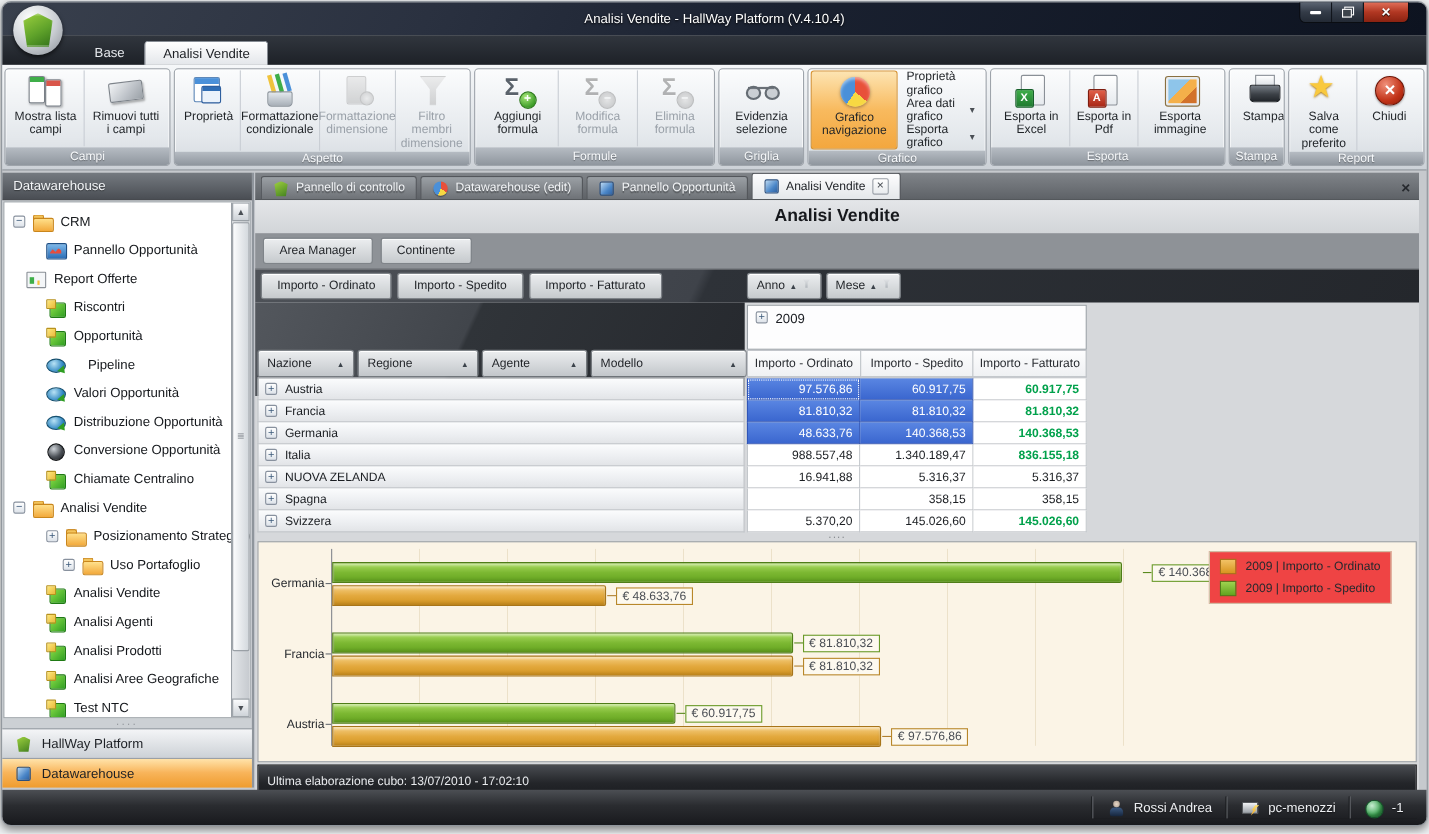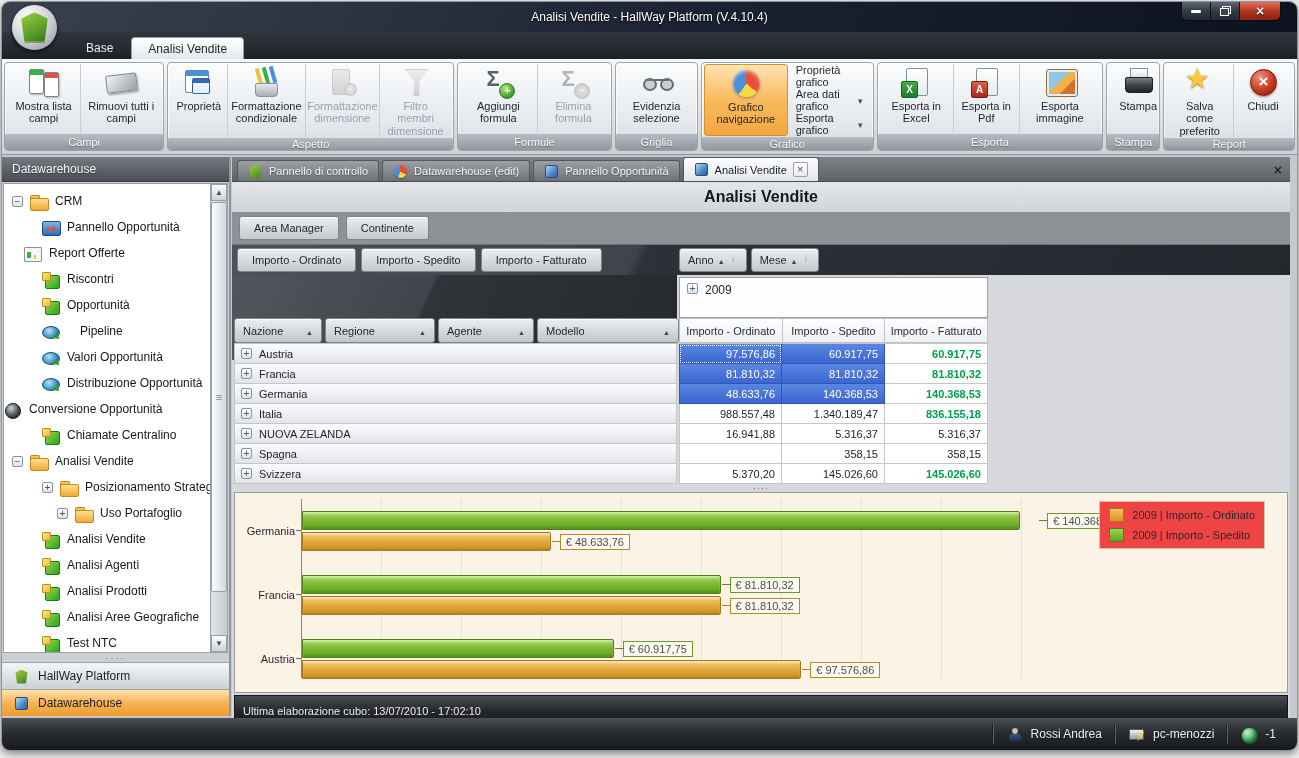--- a/index.html
+++ b/index.html
@@ -238,20 +238,24 @@
         </div>
         <div class="rb-caption">Aspetto</div>
       </div>
       <div class="rb-group">
         <div class="rb-body">
           <div class="rb-btn">
             <span class="bicon add-formula-icon"></span>
             <span class="blabel">Aggiungi formula</span>
           </div>
           <div class="rb-btn disabled">
+            <span class="bicon edit-formula-icon"></span>
+            <span class="blabel">Modifica formula</span>
+          </div>
+          <div class="rb-btn disabled">
             <span class="bicon delete-formula-icon"></span>
             <span class="blabel">Elimina formula</span>
           </div>
         </div>
         <div class="rb-caption">Formule</div>
       </div>
       <div class="rb-group">
         <div class="rb-body">
           <div class="rb-btn">
             <span class="bicon glasses-icon"></span>
@@ -353,21 +357,21 @@
             <span class="tlabel">Pipeline</span>
           </div>
           <div class="tree-item" style="padding-left: 38px;">
             <span class="ticon pie-blue-icon"></span>
             <span class="tlabel">Valori Opportunità</span>
           </div>
           <div class="tree-item" style="padding-left: 38px;">
             <span class="ticon pie-blue-icon"></span>
             <span class="tlabel">Distribuzione Opportunità</span>
           </div>
-          <div class="tree-item" style="">
+          <div class="tree-item" style="padding-left: 38px;">
             <span class="ticon gauge-icon"></span>
             <span class="tlabel">Conversione Opportunità</span>
           </div>
           <div class="tree-item" style="padding-left: 38px;">
             <span class="ticon cube-green-icon"></span>
             <span class="tlabel">Chiamate Centralino</span>
           </div>
           <div class="tree-item" style="padding-left: 8px;">
             <span class="expander minus"></span>
             <span class="ticon folder-icon"></span>

